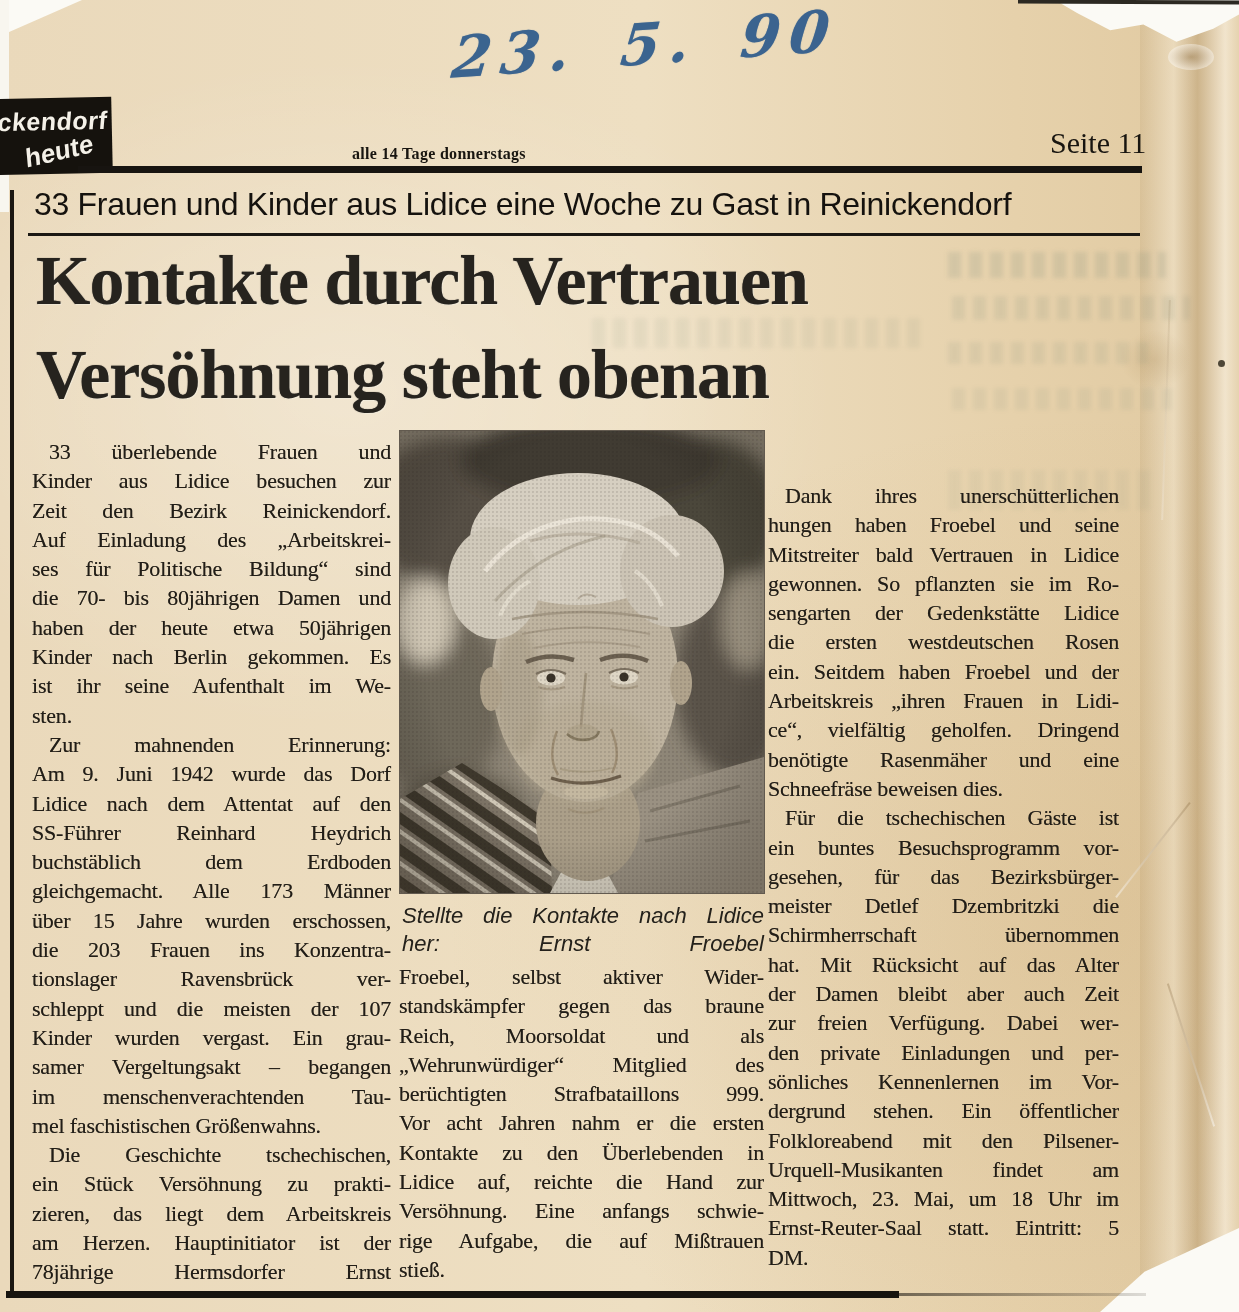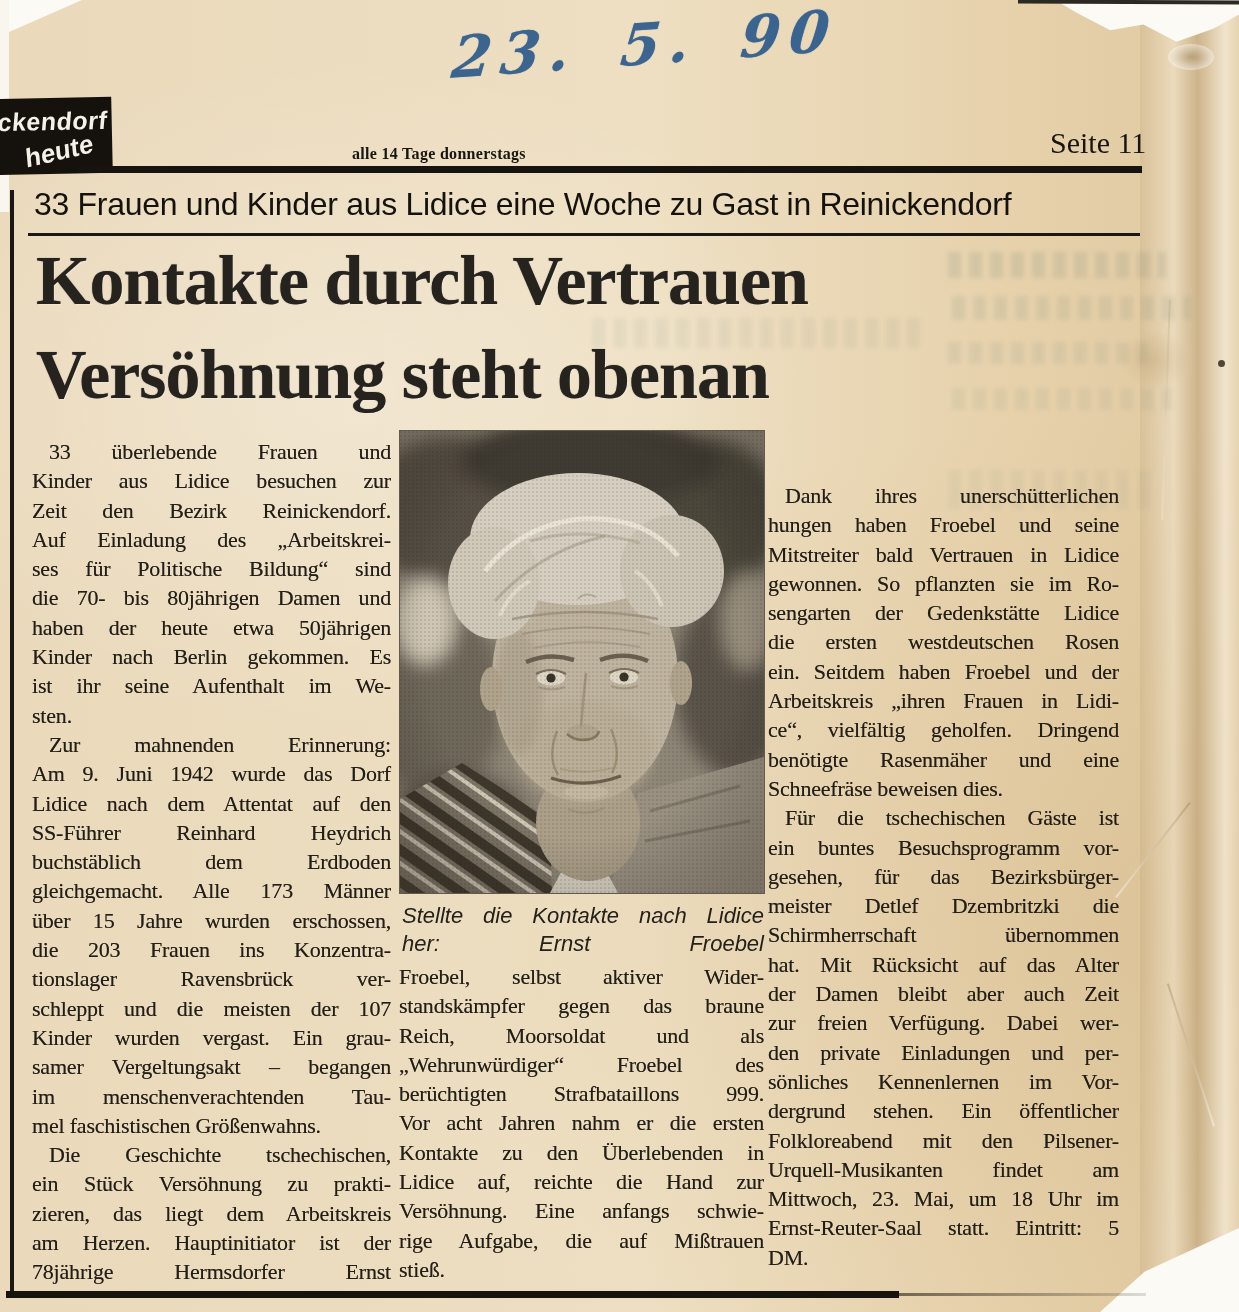--- a/index.html
+++ b/index.html
@@ -240,21 +240,21 @@
   <div class="caption">
       <div class="jline">Stellte die Kontakte nach Lidice</div>
       <div class="jline">her: Ernst Froebel</div>
     </div>
 
   <div class="body-col col2">
     <div class="para">
         <div class="jline">Froebel, selbst aktiver Wider-</div>
         <div class="jline">standskämpfer gegen das braune</div>
         <div class="jline">Reich, Moorsoldat und als</div>
-        <div class="jline">„Wehrunwürdiger“ Froebel des</div>
+        <div class="jline">„Wehrunwürdiger“ Mitglied des</div>
         <div class="jline">berüchtigten Strafbataillons 999.</div>
         <div class="jline">Vor acht Jahren nahm er die ersten</div>
         <div class="jline">Kontakte zu den Überlebenden in</div>
         <div class="jline">Lidice auf, reichte die Hand zur</div>
         <div class="jline">Versöhnung. Eine anfangs schwie-</div>
         <div class="jline">rige Aufgabe, die auf Mißtrauen</div>
         <div class="jline">stieß.</div>
       </div>
   </div>
 

